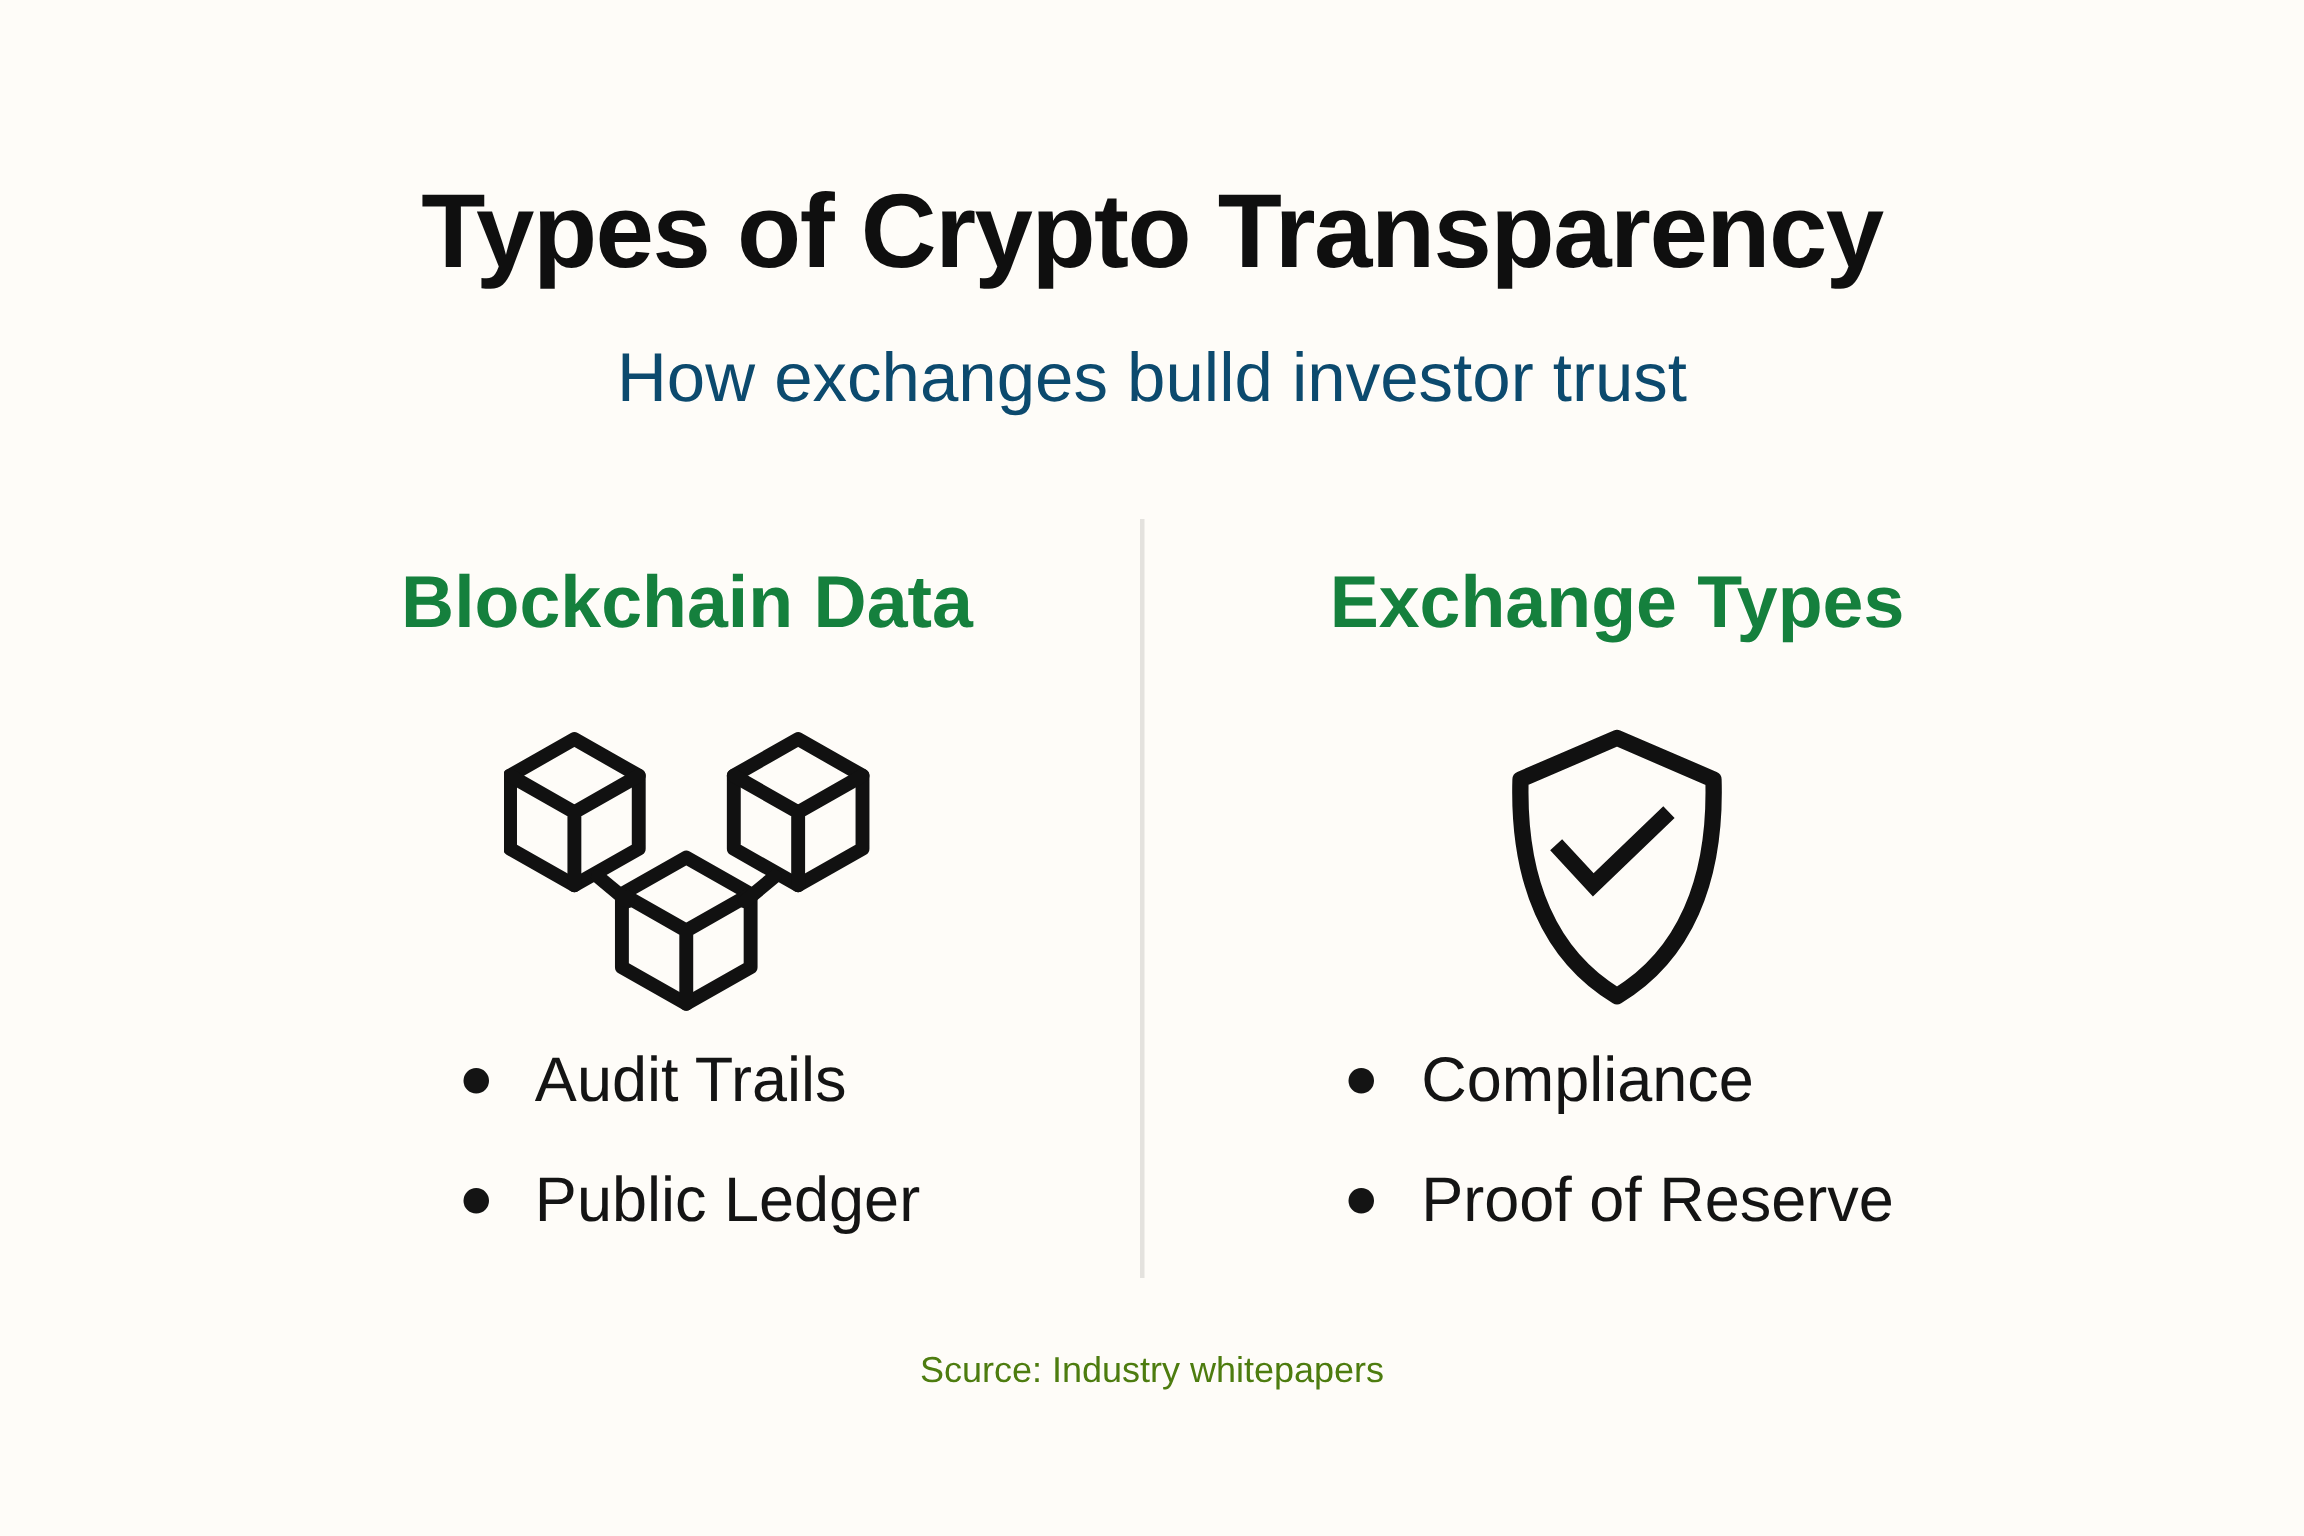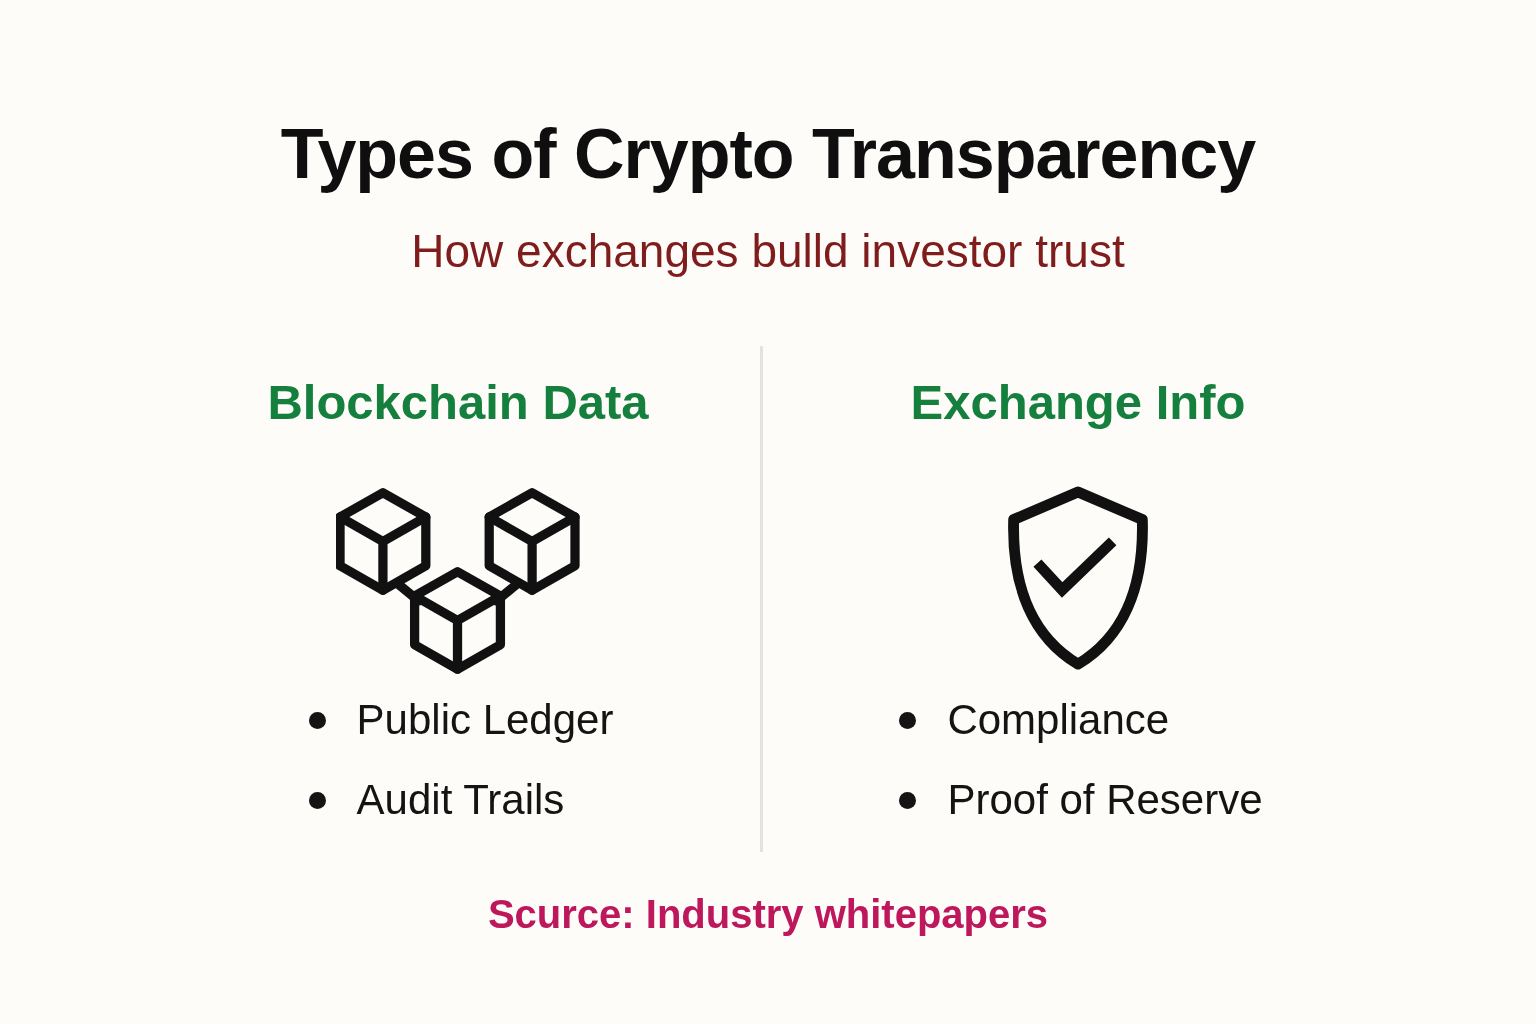--- a/index.html
+++ b/index.html
@@ -28,21 +28,21 @@
     line-height: 76px;
     font-weight: 700;
     letter-spacing: -1px;
     color: #0F0F0F;
   }
   .subtitle {
     margin-top: 32px;
     font-size: 46px;
     line-height: 54px;
     font-weight: 400;
-    color: #7f1d1d;
+    color: #0c4a6e;
   }
   .columns {
     position: relative;
     margin-top: 96px;
     display: flex;
     justify-content: center;
   }
   .divider {
     position: absolute;
     left: calc(50% - 8px);
@@ -91,24 +91,24 @@
     left: 6px;
     top: 50%;
     margin-top: -8px;
     width: 17px;
     height: 17px;
     border-radius: 50%;
     background: #141414;
   }
   .source {
     margin-top: 52px;
-    font-size: 40px;
+    font-size: 24px;
     line-height: 44px;
-    font-weight: 700;
-    color: #be185d;
+    font-weight: 400;
+    color: #4d7c0f;
   }
   svg .stroke {
     fill: none;
     stroke: #111111;
     stroke-width: 9.5;
     stroke-linejoin: round;
     stroke-linecap: round;
   }
   svg .stroke-shield {
     fill: none;
@@ -155,27 +155,27 @@
           <g transform="translate(124.5,143)">
             <path class="stroke" d="M0 -50 L44 -25 L44 25 L0 50 L-44 25 L-44 -25 Z"></path>
             <path class="stroke" d="M-44 -25 L0 0 L44 -25 M0 0 L0 50"></path>
           </g>
 
           <path class="stroke" d="M64 106 L84.5 123"></path>
           <path class="stroke" d="M185 106 L164.5 123"></path>
         </svg>
       </div>
       <ul class="bullets">
+        <li>Audit Trails</li>
         <li>Public Ledger</li>
-        <li>Audit Trails</li>
       </ul>
     </section>
 
     <section class="col">
-      <h2 class="col-header">Exchange Info</h2>
+      <h2 class="col-header">Exchange Types</h2>
       <div class="icon-wrap">
         <svg width="150" height="188" viewBox="0 0 150 190" aria-hidden="true">
           <path class="stroke-shield" d="M75 8 L140 36 C142 105 120 155 75 182 C30 155 8 105 10 36 Z"></path>
           <path class="stroke-check" d="M34 80 L59 107 L110 58"></path>
         </svg>
       </div>
       <ul class="bullets">
         <li>Compliance</li>
         <li>Proof of Reserve</li>
       </ul>

